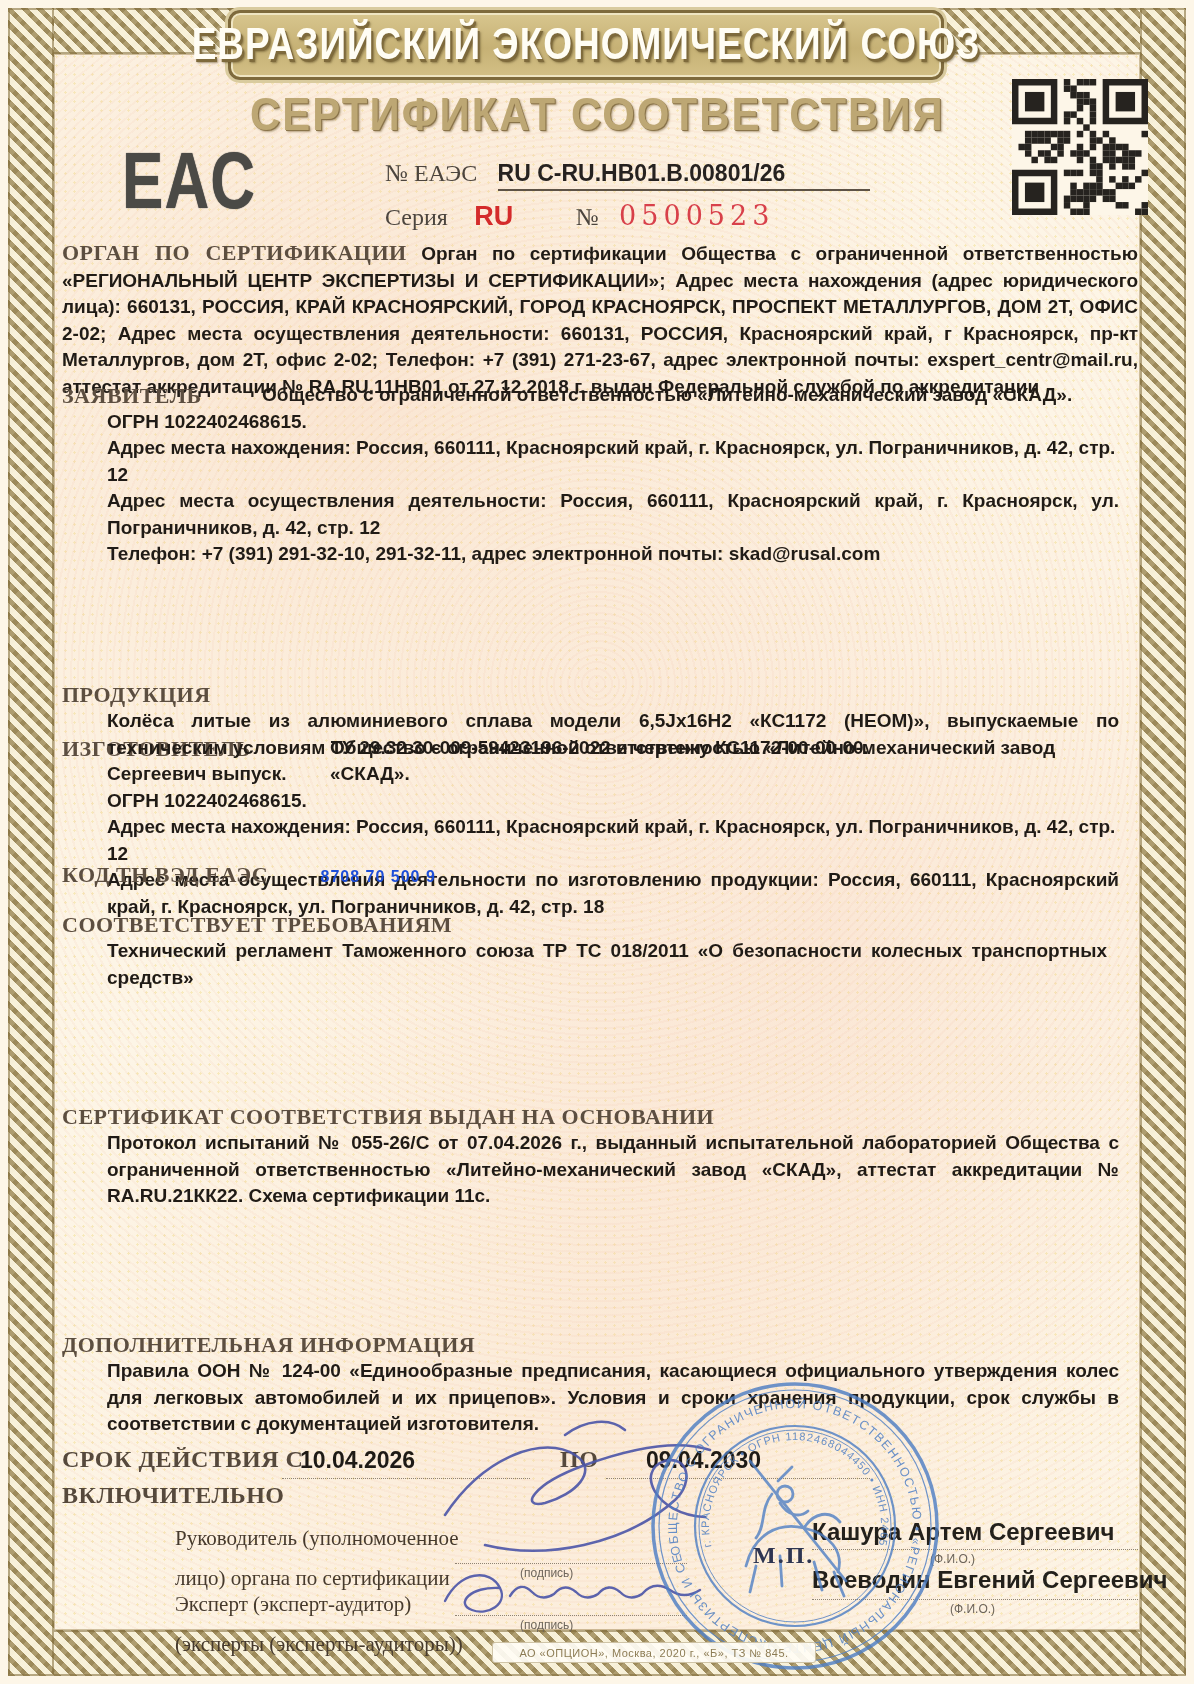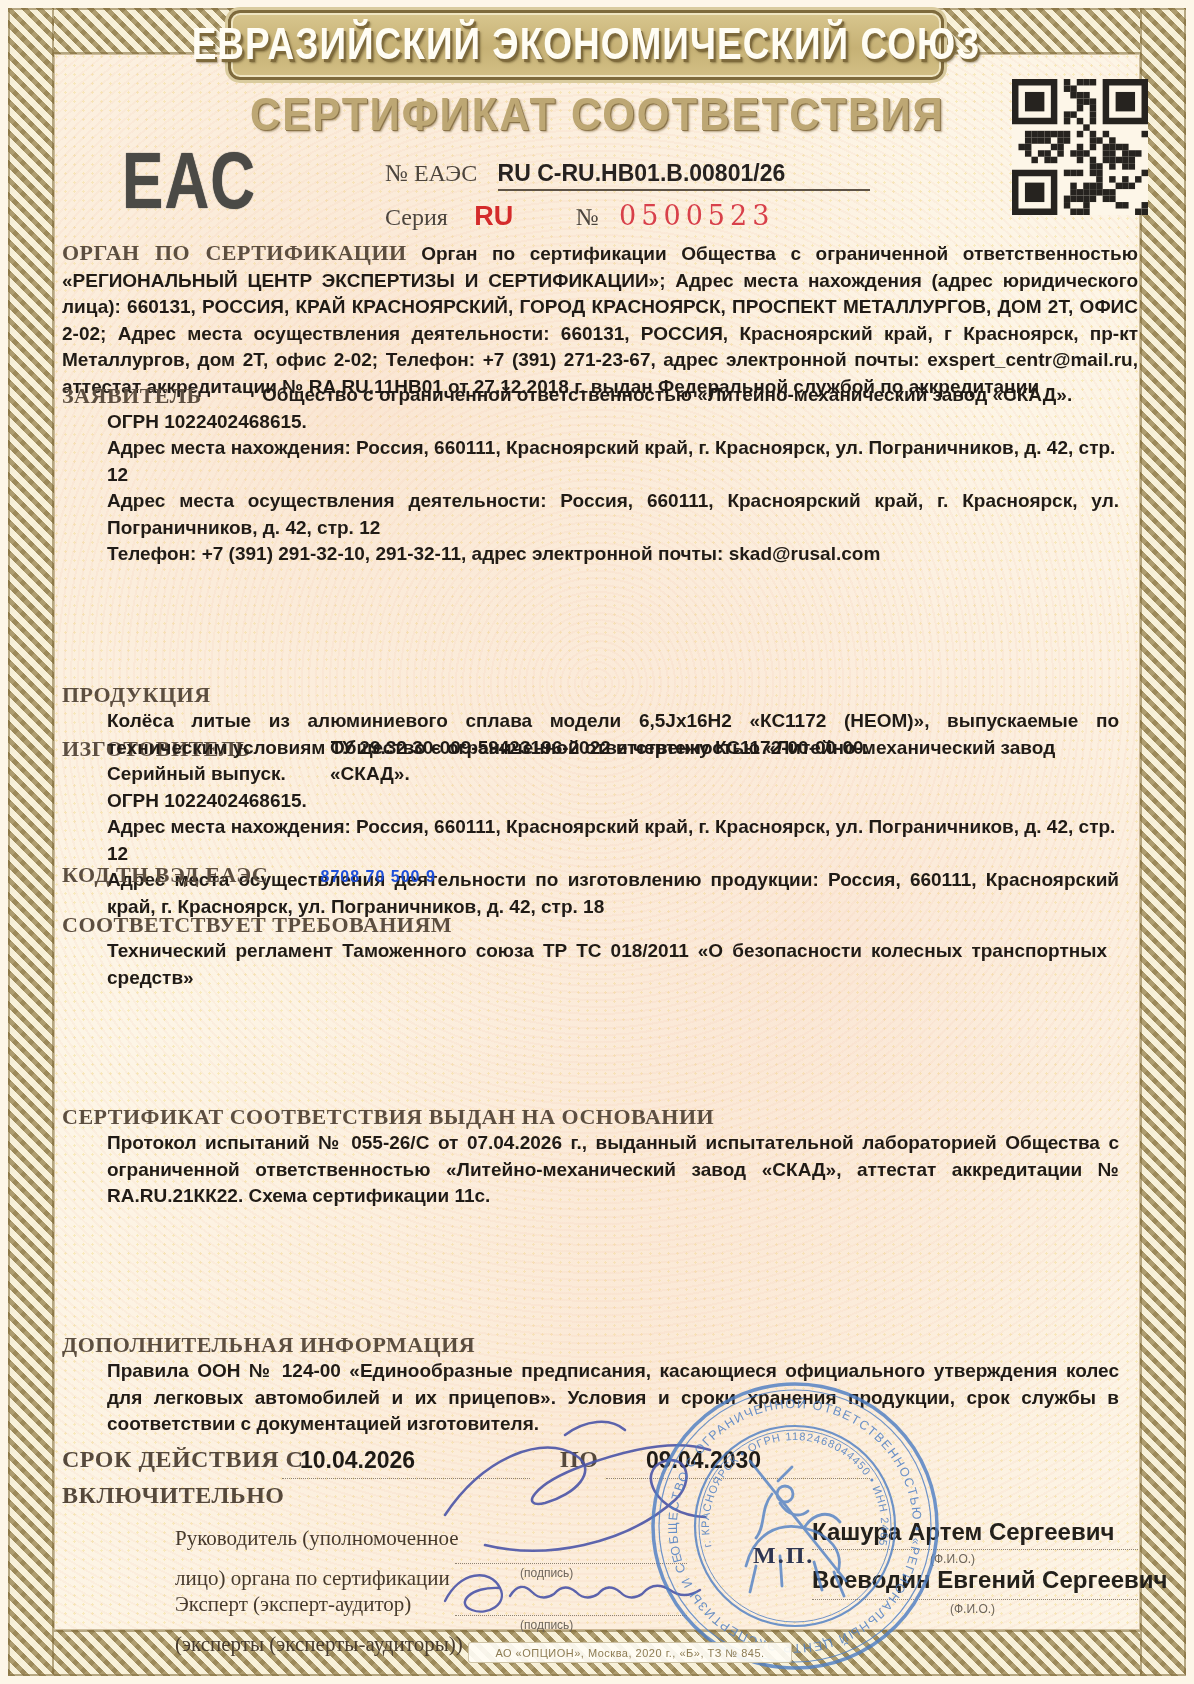--- a/index.html
+++ b/index.html
@@ -64,21 +64,21 @@
   .mt6{margin-top:6px;} .mt10{margin-top:10px;}
   
   .validity-label{font-family:"Liberation Serif",serif;font-weight:700;font-size:24px;color:#56493c;letter-spacing:.5px;}
   .date-val{font-weight:800;font-size:23px;color:#1e1a15;}
   .dotline{border-bottom:1.5px dotted #8f8474;height:1px;}
   
   .role-t{font-family:"Liberation Serif",serif;font-size:21px;line-height:40px;color:#463a2d;}
   .cap{font-size:12px;color:#6d655b;}
   .name-t{font-weight:800;font-size:24px;color:#23201b;white-space:nowrap;}
   .mp-t{font-family:"Liberation Serif",serif;font-weight:700;font-size:24px;color:#2e3551;letter-spacing:2px;}
-  .footer-pill{left:468px;top:1642px;width:322px;height:19px;background:rgba(255,253,245,.92);
+  .footer-pill{left:492px;top:1642px;width:322px;height:19px;background:rgba(255,253,245,.92);
     border:1px solid rgba(160,140,90,.5);border-radius:3px;display:flex;align-items:center;justify-content:center;
     font-size:11px;color:#8d7c54;letter-spacing:.5px;z-index:6;}
   .sig-svg,.stamp-svg{pointer-events:none;}
 </style>
 </head>
 <body>
 
 <div class="page">
 
   <div class="content-bg"></div>
@@ -264,21 +264,21 @@
     <span class="slabel lbl-abs">ИЗГОТОВИТЕЛЬ</span>
     <p class="body-t" style="padding-left:268px;">Общество с ограниченной ответственностью «Литейно-механический завод «СКАД».</p>
     <p class="body-t pad">ОГРН 1022402468615.</p>
     <p class="body-t pad">Адрес места нахождения: Россия, 660111, Красноярский край, г. Красноярск, ул. Пограничников, д. 42, стр. 12</p>
     <p class="body-t pad just w-narrow">Адрес места осуществления деятельности по изготовлению продукции: Россия, 660111, Красноярский край, г. Красноярск, ул. Пограничников, д. 42, стр. 18</p>
   </div>
 
   <div class="abs sec" style="top:682px;">
     <p class="slabel">ПРОДУКЦИЯ</p>
     <p class="body-t pad just w-narrow mt6">Колёса литые из алюминиевого сплава модели 6,5Jx16H2 «КС1172 (НЕОМ)», выпускаемые по техническим условиям ТУ 29.32.30-009-59423196-2022 и чертежу КС1172-00-00-00.</p>
-    <p class="body-t pad">Серийный выпуск.</p>
+    <p class="body-t pad">Сергеевич выпуск.</p>
   </div>
 
   <div class="abs sec" style="top:862px;">
     <p>
       <span class="slabel">КОД ТН ВЭД ЕАЭС</span>
       <span class="tnved-code">8708 70 500 9</span>
     </p>
   </div>
 
   <div class="abs sec" style="top:912px;">

